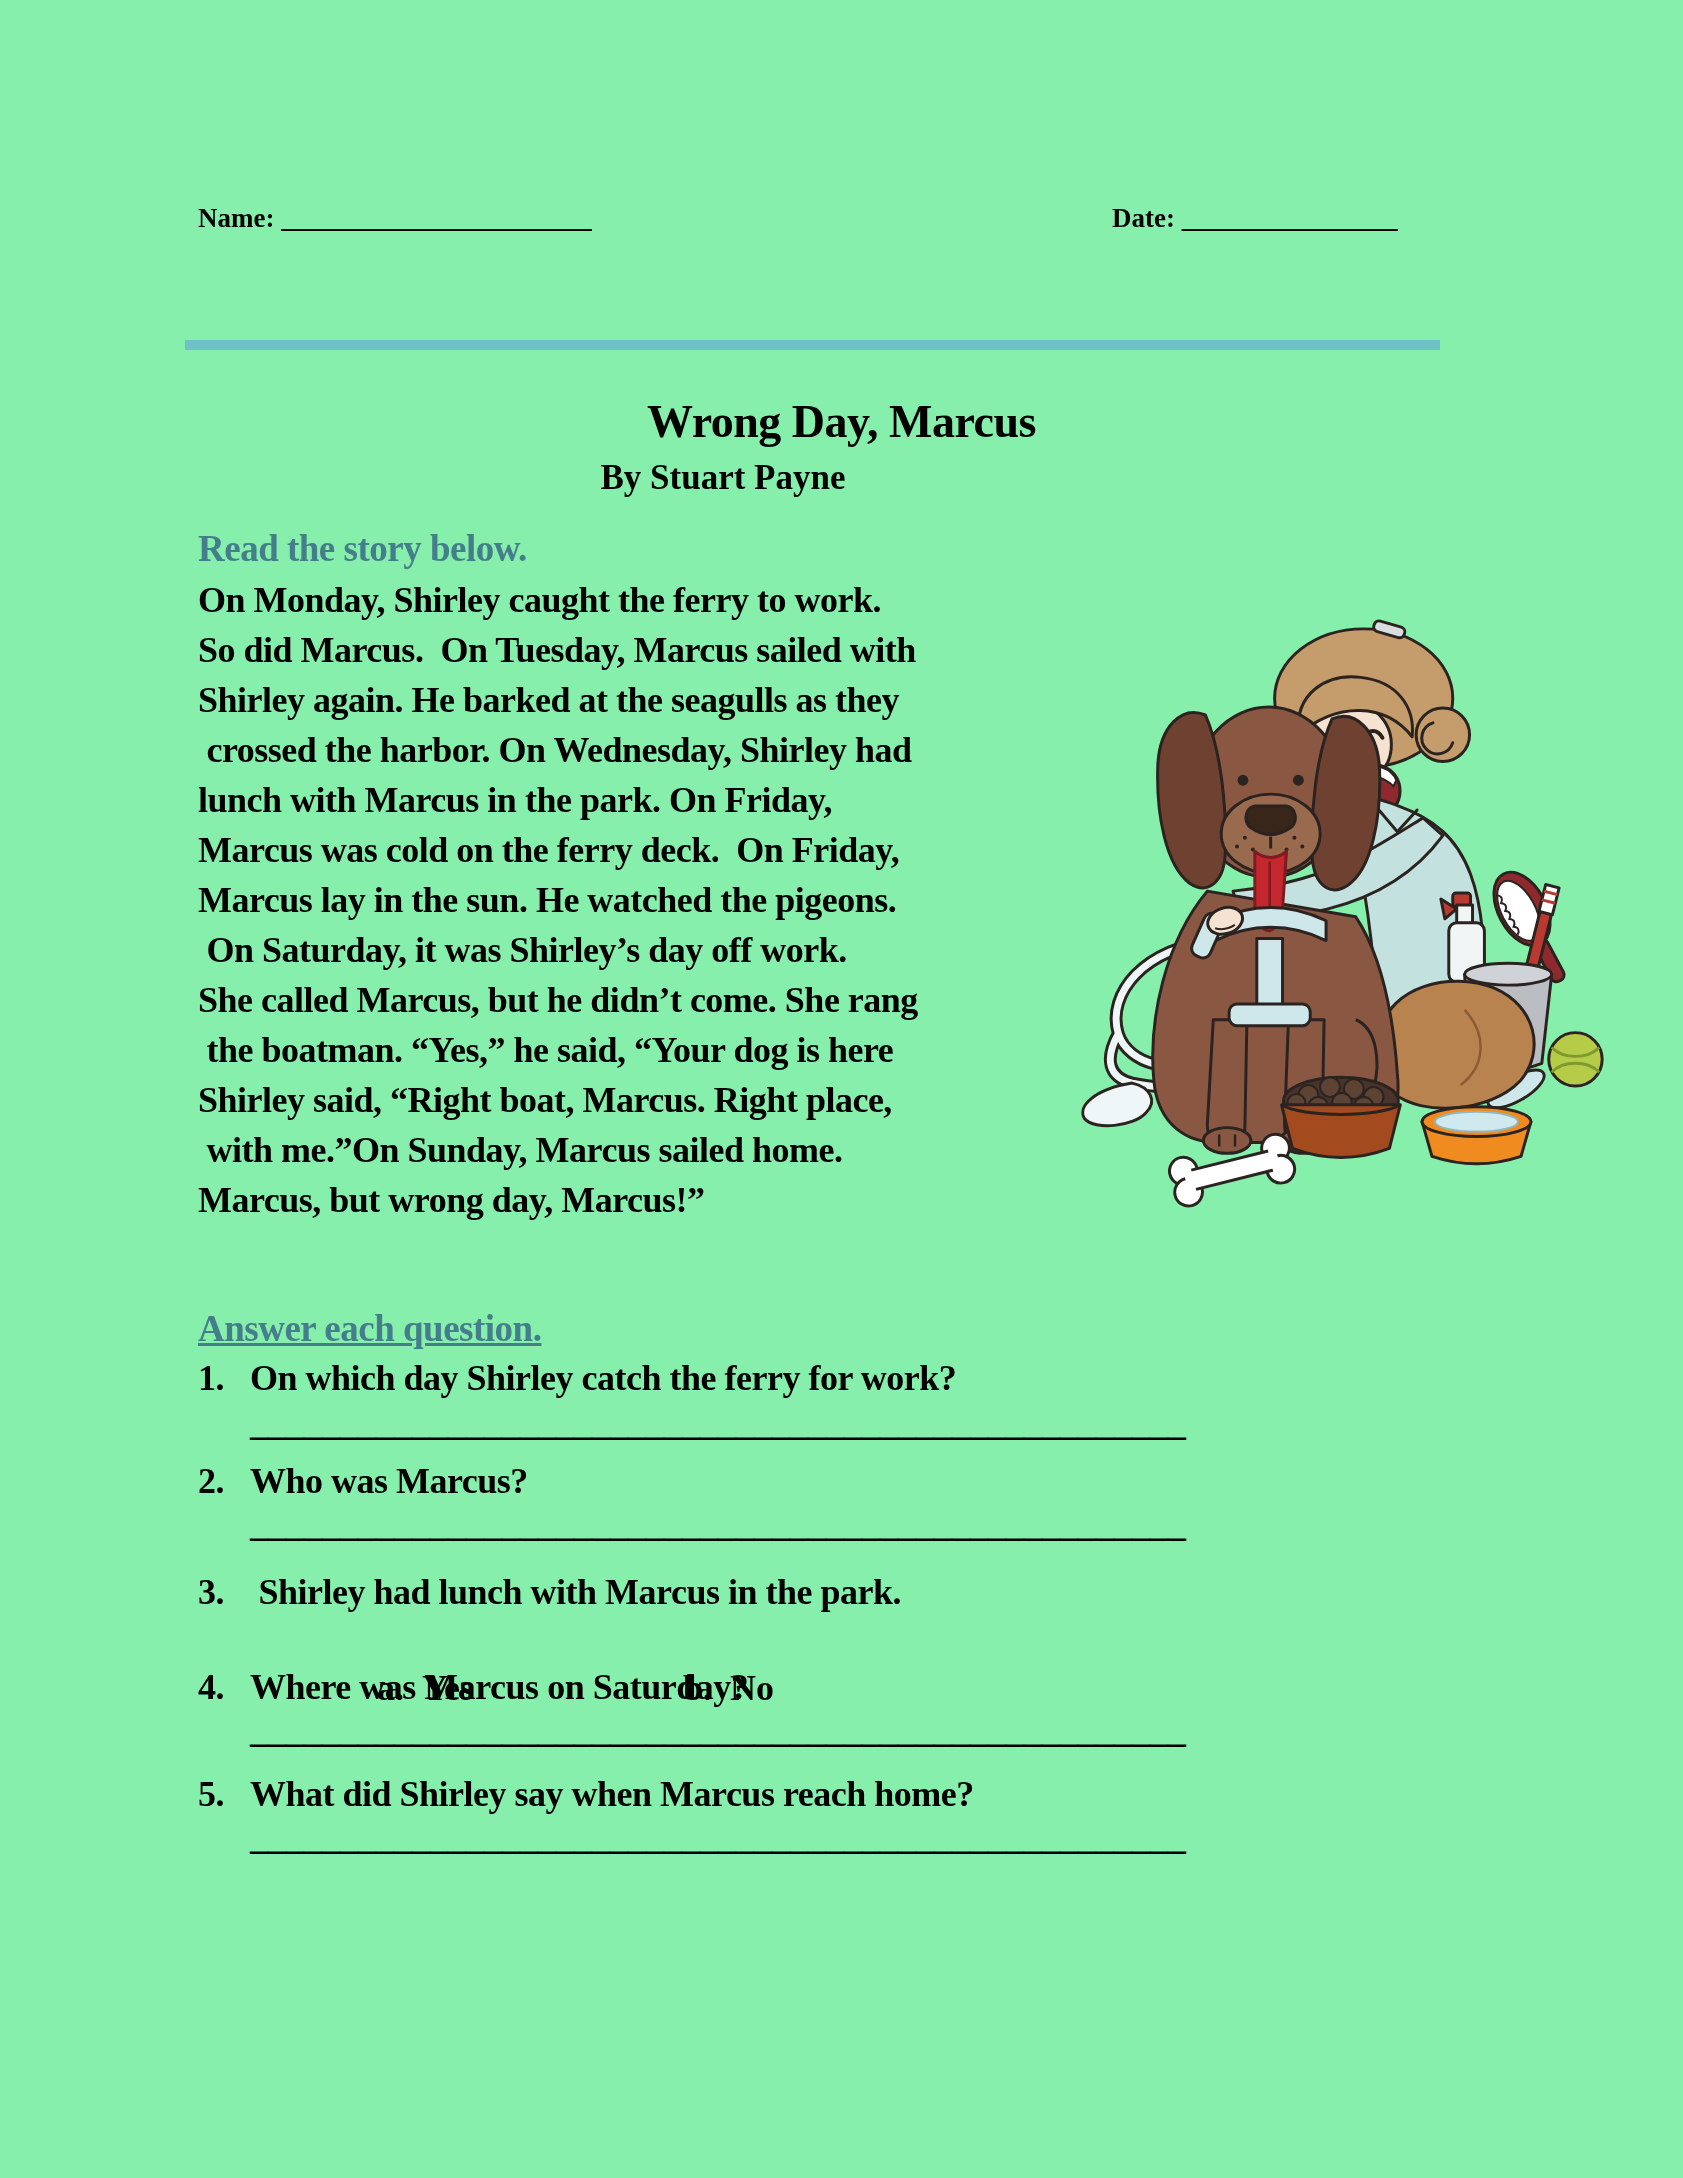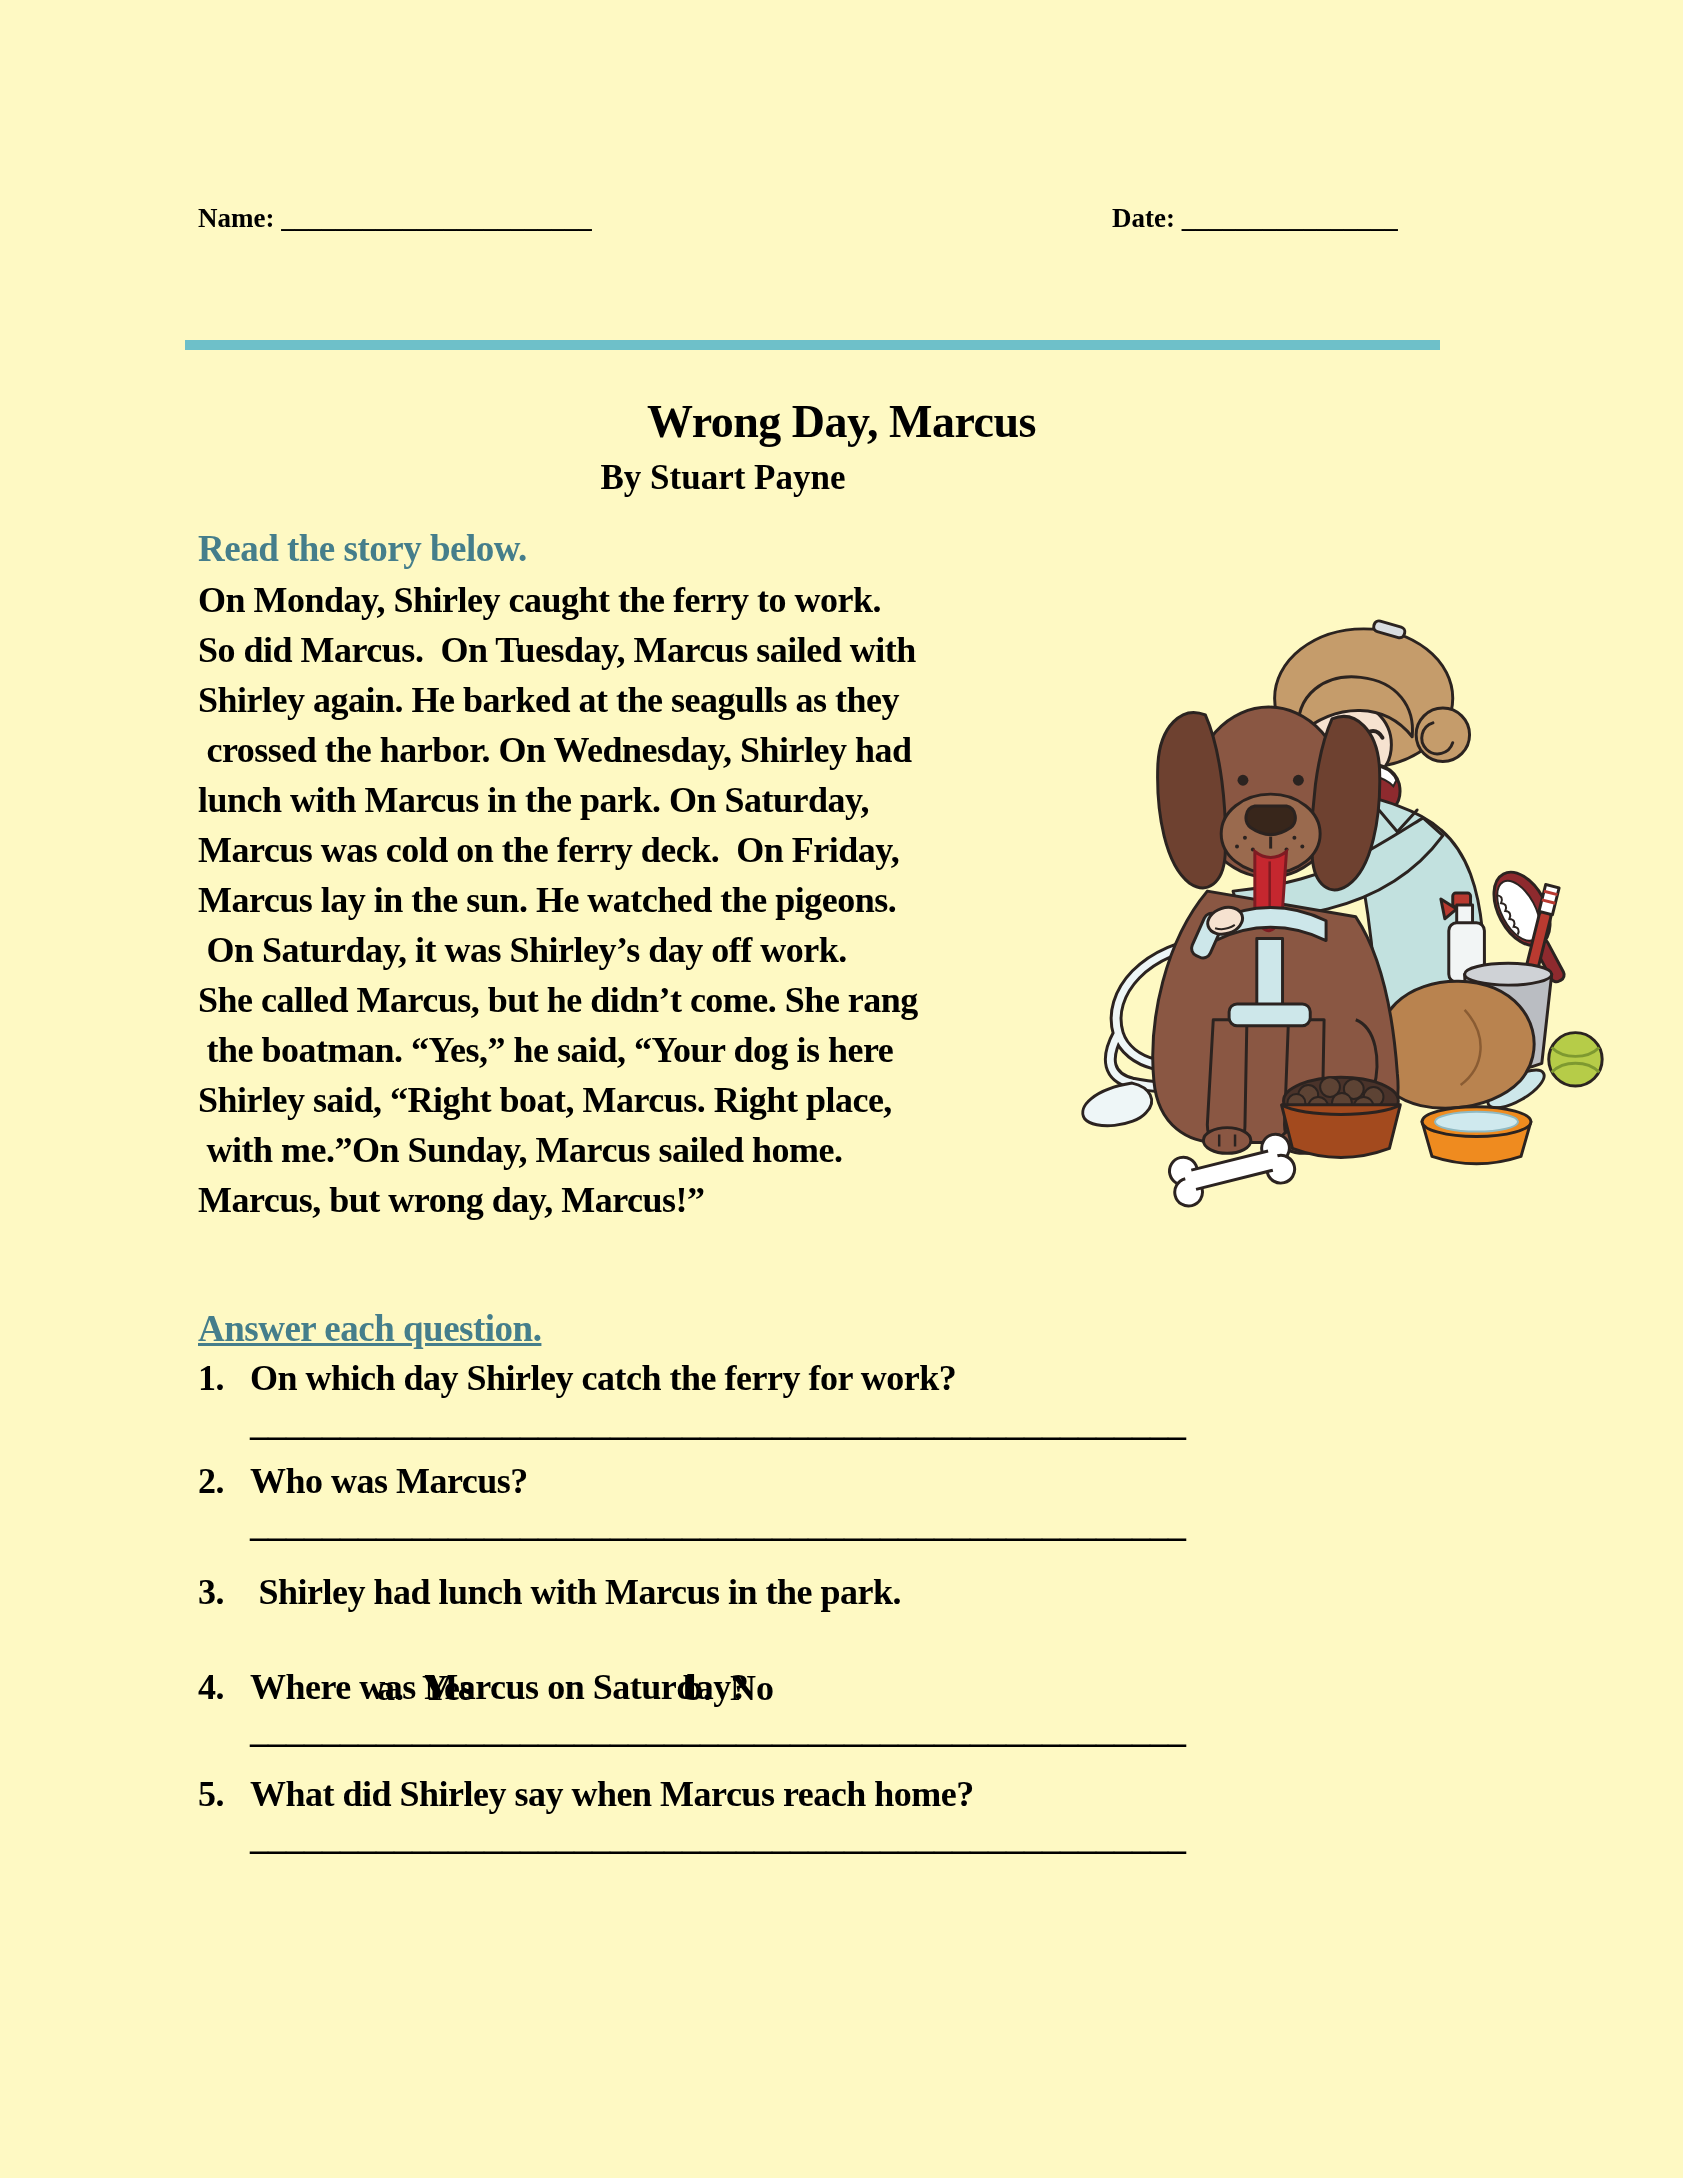--- a/index.html
+++ b/index.html
@@ -1,17 +1,17 @@
 <!DOCTYPE html>
 <html><head>
 <meta charset="utf-8">
 <style>
   html,body{margin:0;padding:0;background:#ffffff;}
   .page{
-    position:relative;width:1683px;height:2178px;background:#fef9c3;
+    position:relative;width:1683px;height:2178px;background:#86efac;
     font-family:"Liberation Serif","DejaVu Serif",serif;font-weight:700;color:#000;
     overflow:hidden;
   }
   .abs{position:absolute;}
   .hdr{font-size:27px;white-space:nowrap;}
   .hdr .blank{letter-spacing:0px;}
   .grade{font-size:38px;letter-spacing:-0.5px;white-space:nowrap;}
   .bar{background:#6ec0c9;}
   .title{left:0;width:1683px;text-align:center;font-size:46px;letter-spacing:-0.5px;}
   .byline{left:0;width:1446px;text-align:center;font-size:35px;}
@@ -44,21 +44,21 @@
 
   <div class="abs title" style="top:395px;">Wrong Day, Marcus</div>
   <div class="abs byline" style="top:458px;">By Stuart Payne</div>
 
   <div class="abs teal" style="left:198px;top:527px;">Read the story below.</div>
   <div class="abs" style="left:198px;top:575px;">
     <div class="story-line">On Monday, Shirley caught the ferry to work.</div>
     <div class="story-line">So did Marcus.  On Tuesday, Marcus sailed with</div>
     <div class="story-line">Shirley again. He barked at the seagulls as they</div>
     <div class="story-line"> crossed the harbor. On Wednesday, Shirley had</div>
-    <div class="story-line">lunch with Marcus in the park. On Saturday,</div>
+    <div class="story-line">lunch with Marcus in the park. On Friday,</div>
     <div class="story-line">Marcus was cold on the ferry deck.  On Friday,</div>
     <div class="story-line">Marcus lay in the sun. He watched the pigeons.</div>
     <div class="story-line"> On Saturday, it was Shirley’s day off work.</div>
     <div class="story-line">She called Marcus, but he didn’t come. She rang</div>
     <div class="story-line"> the boatman. “Yes,” he said, “Your dog is here</div>
     <div class="story-line">Shirley said, “Right boat, Marcus. Right place,</div>
     <div class="story-line"> with me.”On Sunday, Marcus sailed home.</div>
     <div class="story-line">Marcus, but wrong day, Marcus!”</div>
   </div>
 

